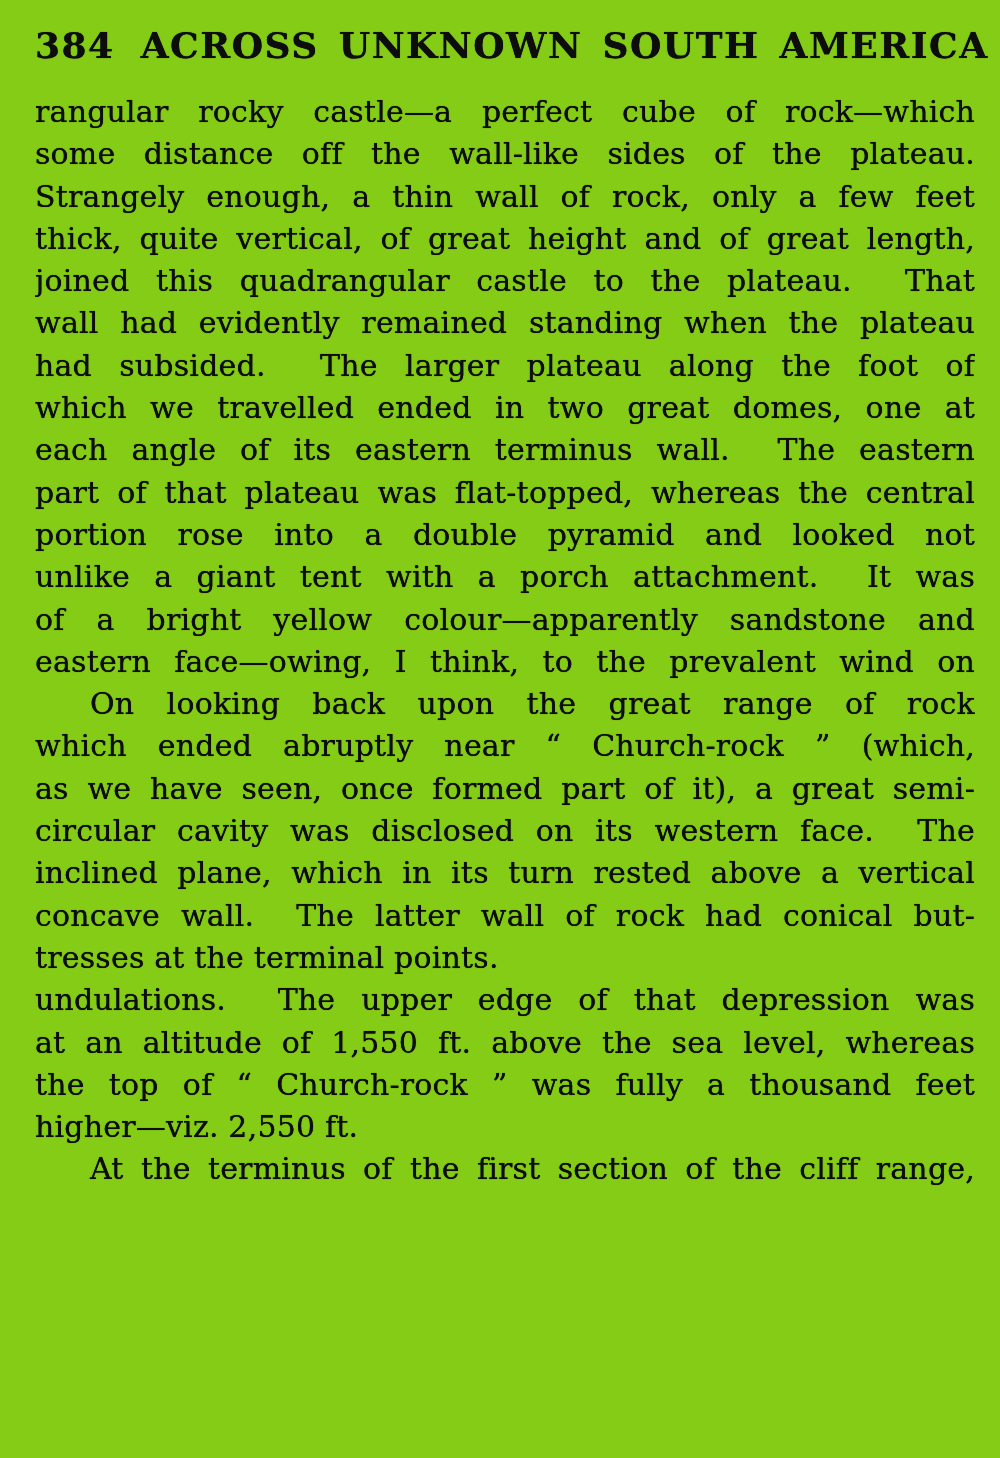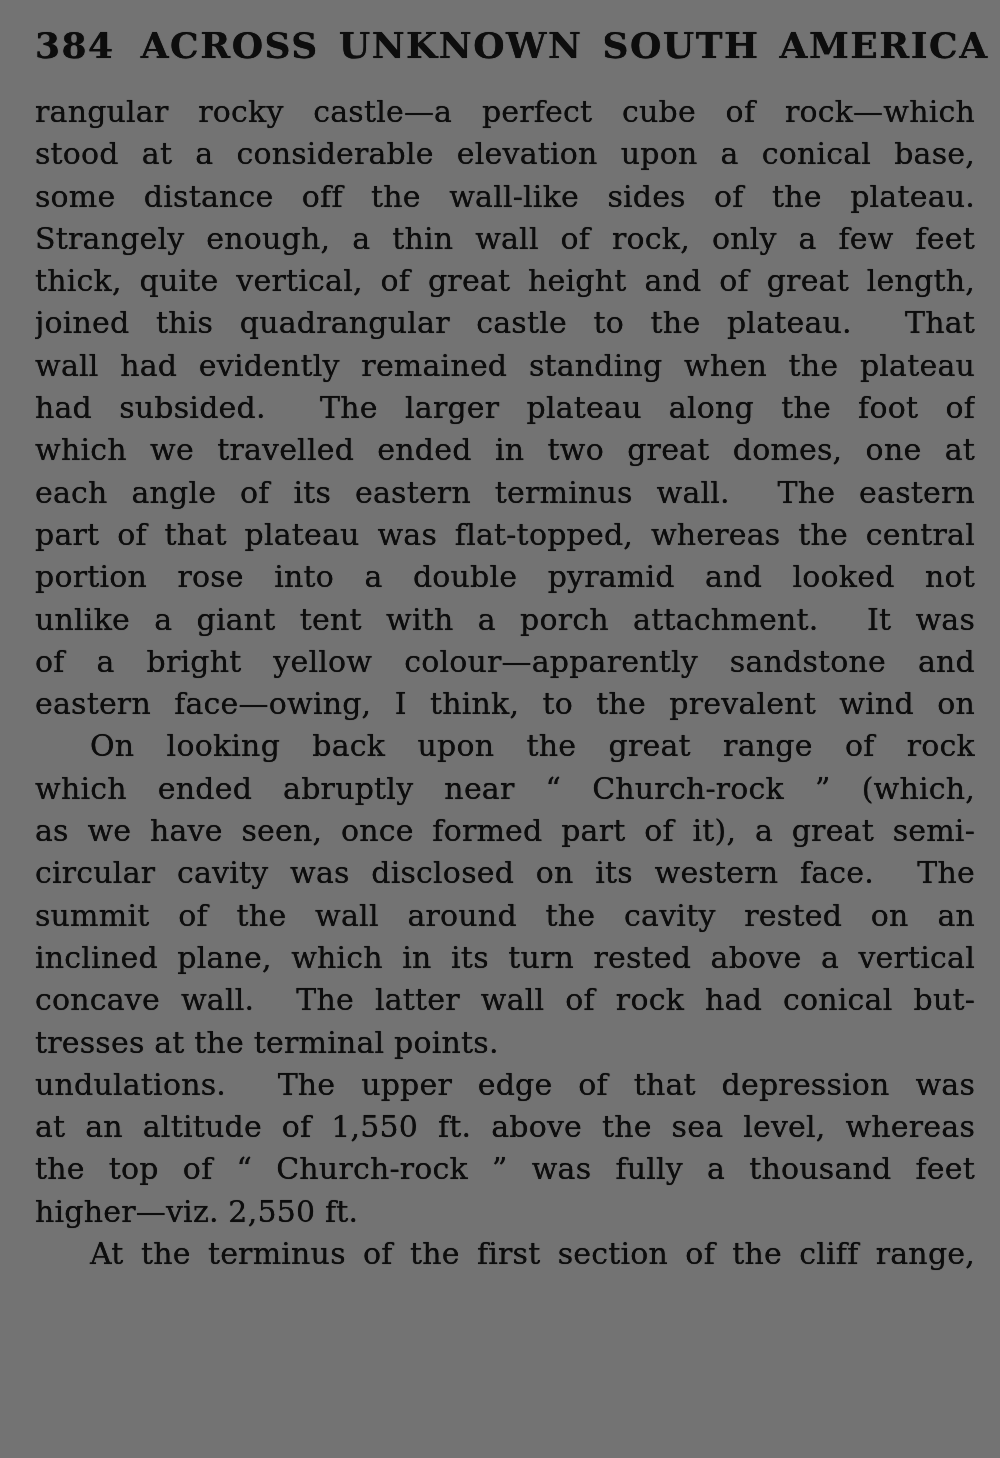--- a/index.html
+++ b/index.html
@@ -50,46 +50,44 @@
     padding-left: 55px;
   }
   .line.end {
     text-align: left;
     text-align-last: left;
   }
 </style>
 </head>
 <body>
 
-<div class="page" style="color: rgb(13, 13, 13); background: #737373;">
+<div class="page" style="color: rgb(13, 13, 13); background: #84cc16;">
   <header class="running-head">
     <span class="page-num">384</span>
     <span class="head-title">ACROSS UNKNOWN SOUTH AMERICA</span>
   </header>
   <main class="text-block" id="text-block">
       <div class="line">rangular rocky castle—a perfect cube of rock—which</div>
-      <div class="line">stood at a considerable elevation upon a conical base,</div>
       <div class="line">some distance off the wall-like sides of the plateau.</div>
       <div class="line">Strangely enough, a thin wall of rock, only a few feet</div>
       <div class="line">thick, quite vertical, of great height and of great length,</div>
       <div class="line">joined this quadrangular castle to the plateau.&nbsp; That</div>
       <div class="line">wall had evidently remained standing when the plateau</div>
       <div class="line">had subsided.&nbsp; The larger plateau along the foot of</div>
       <div class="line">which we travelled ended in two great domes, one at</div>
       <div class="line">each angle of its eastern terminus wall.&nbsp; The eastern</div>
       <div class="line">part of that plateau was flat-topped, whereas the central</div>
       <div class="line">portion rose into a double pyramid and looked not</div>
       <div class="line">unlike a giant tent with a porch attachment.&nbsp; It was</div>
       <div class="line">of a bright yellow colour—apparently sandstone and</div>
       <div class="line">eastern face—owing, I think, to the prevalent wind on</div>
       <div class="line indent">On looking back upon the great range of rock</div>
       <div class="line">which ended abruptly near “&nbsp;Church-rock&nbsp;” (which,</div>
       <div class="line">as we have seen, once formed part of it), a great semi-</div>
       <div class="line">circular cavity was disclosed on its western face.&nbsp; The</div>
-      <div class="line">summit of the wall around the cavity rested on an</div>
       <div class="line">inclined plane, which in its turn rested above a vertical</div>
       <div class="line">concave wall.&nbsp; The latter wall of rock had conical but-</div>
       <div class="line end">tresses at the terminal points.</div>
       <div class="line">undulations.&nbsp; The upper edge of that depression was</div>
       <div class="line">at an altitude of 1,550 ft. above the sea level, whereas</div>
       <div class="line">the top of “&nbsp;Church-rock&nbsp;” was fully a thousand feet</div>
       <div class="line end">higher—viz. 2,550 ft.</div>
       <div class="line indent">At the terminus of the first section of the cliff range,</div>
     </main>
 </div>

